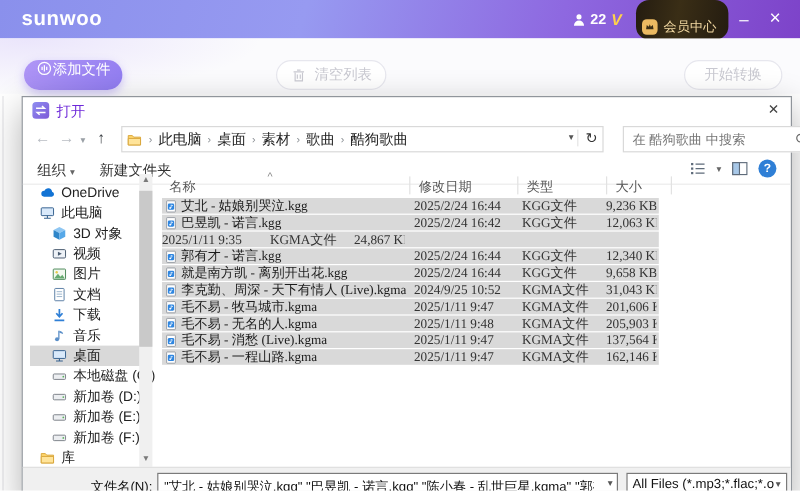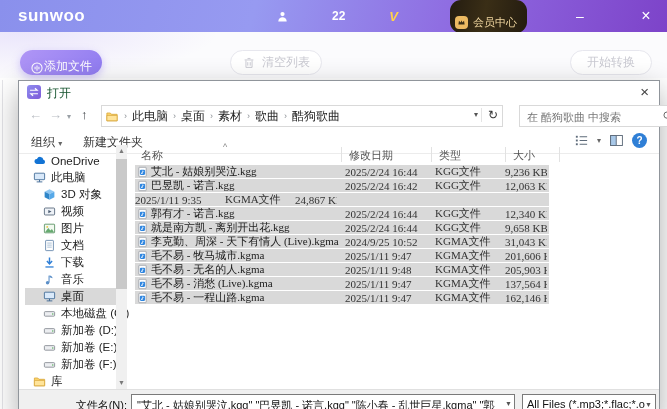--- a/index.html
+++ b/index.html
@@ -2,49 +2,49 @@
 <html><head>
 <meta charset="utf-8">
 <style>
   html,body{margin:0;padding:0;background:#fff;}
   .stage{position:relative;width:667px;height:409px;overflow:hidden;background:#fff;
          font-family:"Liberation Sans",sans-serif;-webkit-font-smoothing:antialiased;}
   
   .app-header{position:absolute;left:0;top:0;width:667px;height:32px;
     background:linear-gradient(105deg,#8a90ec 0%,#979af1 38%,#8e68e0 70%,#7d43c9 100%);}
   .brand{position:absolute;left:18px;top:6px;color:#fff;font-size:17px;font-weight:800;letter-spacing:.5px;}
-  .hdr-right{position:absolute;right:0;top:0;height:32px;display:flex;align-items:center;gap:40px;}
+  .hdr-right{position:absolute;right:0;top:0;height:32px;display:flex;align-items:center;}
   .person{width:13px;height:13px;margin-right:3px;}
   .ucount{color:#fff;font-size:12px;font-weight:bold;}
   .vip{color:#ffd24a;font-size:13px;font-weight:800;font-style:italic;margin:0 2px 0 4px;}
   .member-pill{display:flex;align-items:center;gap:5px;margin-left:10px;height:21px;padding:12px 10px 0 5px;
     border-radius:11px;background:linear-gradient(100deg,#241c10,#3a2e16 45%,#241c10);cursor:pointer;}
   .badge{width:13px;height:13px;border-radius:4px;background:#ecba62;display:flex;align-items:center;justify-content:center;}
   .badge svg{width:9px;height:9px;}
   .member-label{color:#f3d9a2;font-size:11px;}
   .winbtn{color:#fff;font-size:14px;width:26px;text-align:center;cursor:pointer;}
   .winbtn.close{font-size:16px;margin-right:8px;}
   
   .app-toolbar{position:absolute;left:0;top:32px;width:667px;height:46px;background:#fbfbfd;}
   .app-toolbar::before{content:"";position:absolute;left:0;top:0;width:220px;height:46px;
     background:radial-gradient(ellipse at 10% 0%,rgba(160,130,245,.18),rgba(160,130,245,0) 70%);}
-  .pbtn{position:absolute;top:50px;height:25px;border-radius:13px;display:flex;align-items:flex-end;justify-content:center;
+  .pbtn{position:absolute;top:50px;height:25px;border-radius:13px;display:flex;align-items:flex-start;justify-content:center;
     gap:0;color:#fff;font-size:12px;cursor:pointer;
     background:linear-gradient(135deg,#b096f6,#8f7bf0);box-shadow:0 3px 8px rgba(130,100,240,.35);}
   .gbtn{position:absolute;top:50px;height:25px;border-radius:13px;display:flex;align-items:center;justify-content:center;
     gap:6px;color:#c9c9d1;font-size:12px;background:#fff;border:1px solid #e7e7ee;box-sizing:border-box;cursor:default;}
   .pbtn svg,.gbtn svg{width:14px;height:14px;}
   
   .dialog{position:absolute;left:18px;top:80px;width:642px;height:340px;background:#fff;
     border:1px solid #90959b;box-sizing:border-box;box-shadow:0 10px 28px rgba(0,0,0,.32);}
   .dlg-title{position:absolute;left:0;top:0;width:100%;height:22px;}
   .dlg-appicon{position:absolute;left:8px;top:4px;width:14px;height:14px;border-radius:3px;
     background:linear-gradient(135deg,#8f8df0,#7d5ad8);}
   .dlg-appicon svg{width:14px;height:14px;}
-  .dlg-title-text{position:absolute;left:28px;top:4px;font-size:12px;color:#14532d;}
+  .dlg-title-text{position:absolute;left:28px;top:4px;font-size:12px;color:#6d28d9;}
   .dlg-close{position:absolute;right:10px;top:2px;font-size:15px;color:#444;cursor:pointer;}
   
   .dlg-nav{position:absolute;left:0;top:24px;width:100%;height:24px;}
   .navgl{position:absolute;top:2px;font-size:13px;color:#b9bdc3;cursor:pointer;}
   .navgl.en{color:#3b3f44;}
   .navgl.small{font-size:8px;top:7px;color:#9aa0a6;}
   .addr{position:absolute;left:82px;top:0;width:402px;height:22px;border:1px solid #d9d9d9;box-sizing:border-box;
     background:#fff;display:flex;align-items:center;font-size:12px;color:#222;}
   .addr .fold{margin:0 4px 0 3px;width:14px;height:13px;flex:0 0 auto;}
   .crumb{padding:0 4px;cursor:pointer;white-space:nowrap;}

